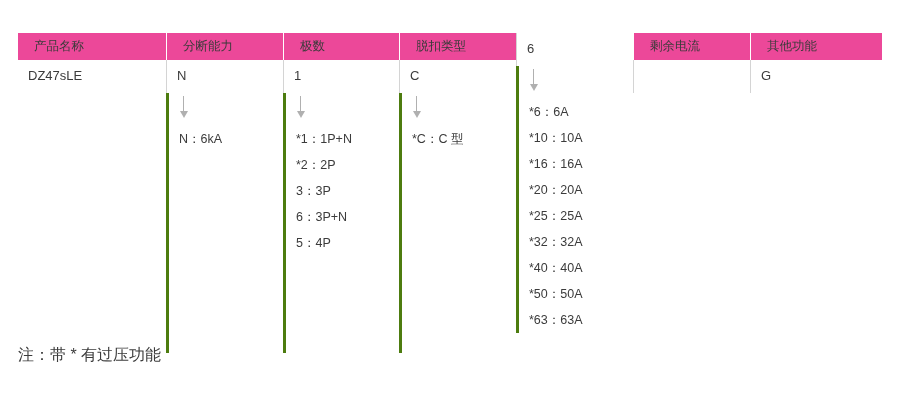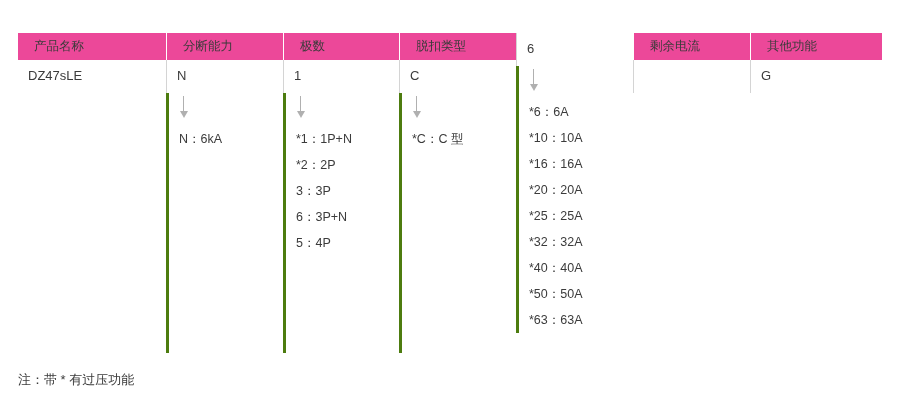--- a/index.html
+++ b/index.html
@@ -95,24 +95,23 @@
   .opt {
     font-size: 12.5px;
     line-height: 26px;
     white-space: nowrap;
     color: #3b3b3b;
   }
   .note {
     position: absolute;
     left: 18px;
     top: 345px;
-    font-size: 13px;
+    font-size: 16px;
     color: #3b3b3b;
     white-space: nowrap;
-    margin-top: 26px;
   }
 </style>
 </head>
 <body>
 
 <div id="diagram">
 
   <div class="table">
 
     <div class="col" style="width:148px">

